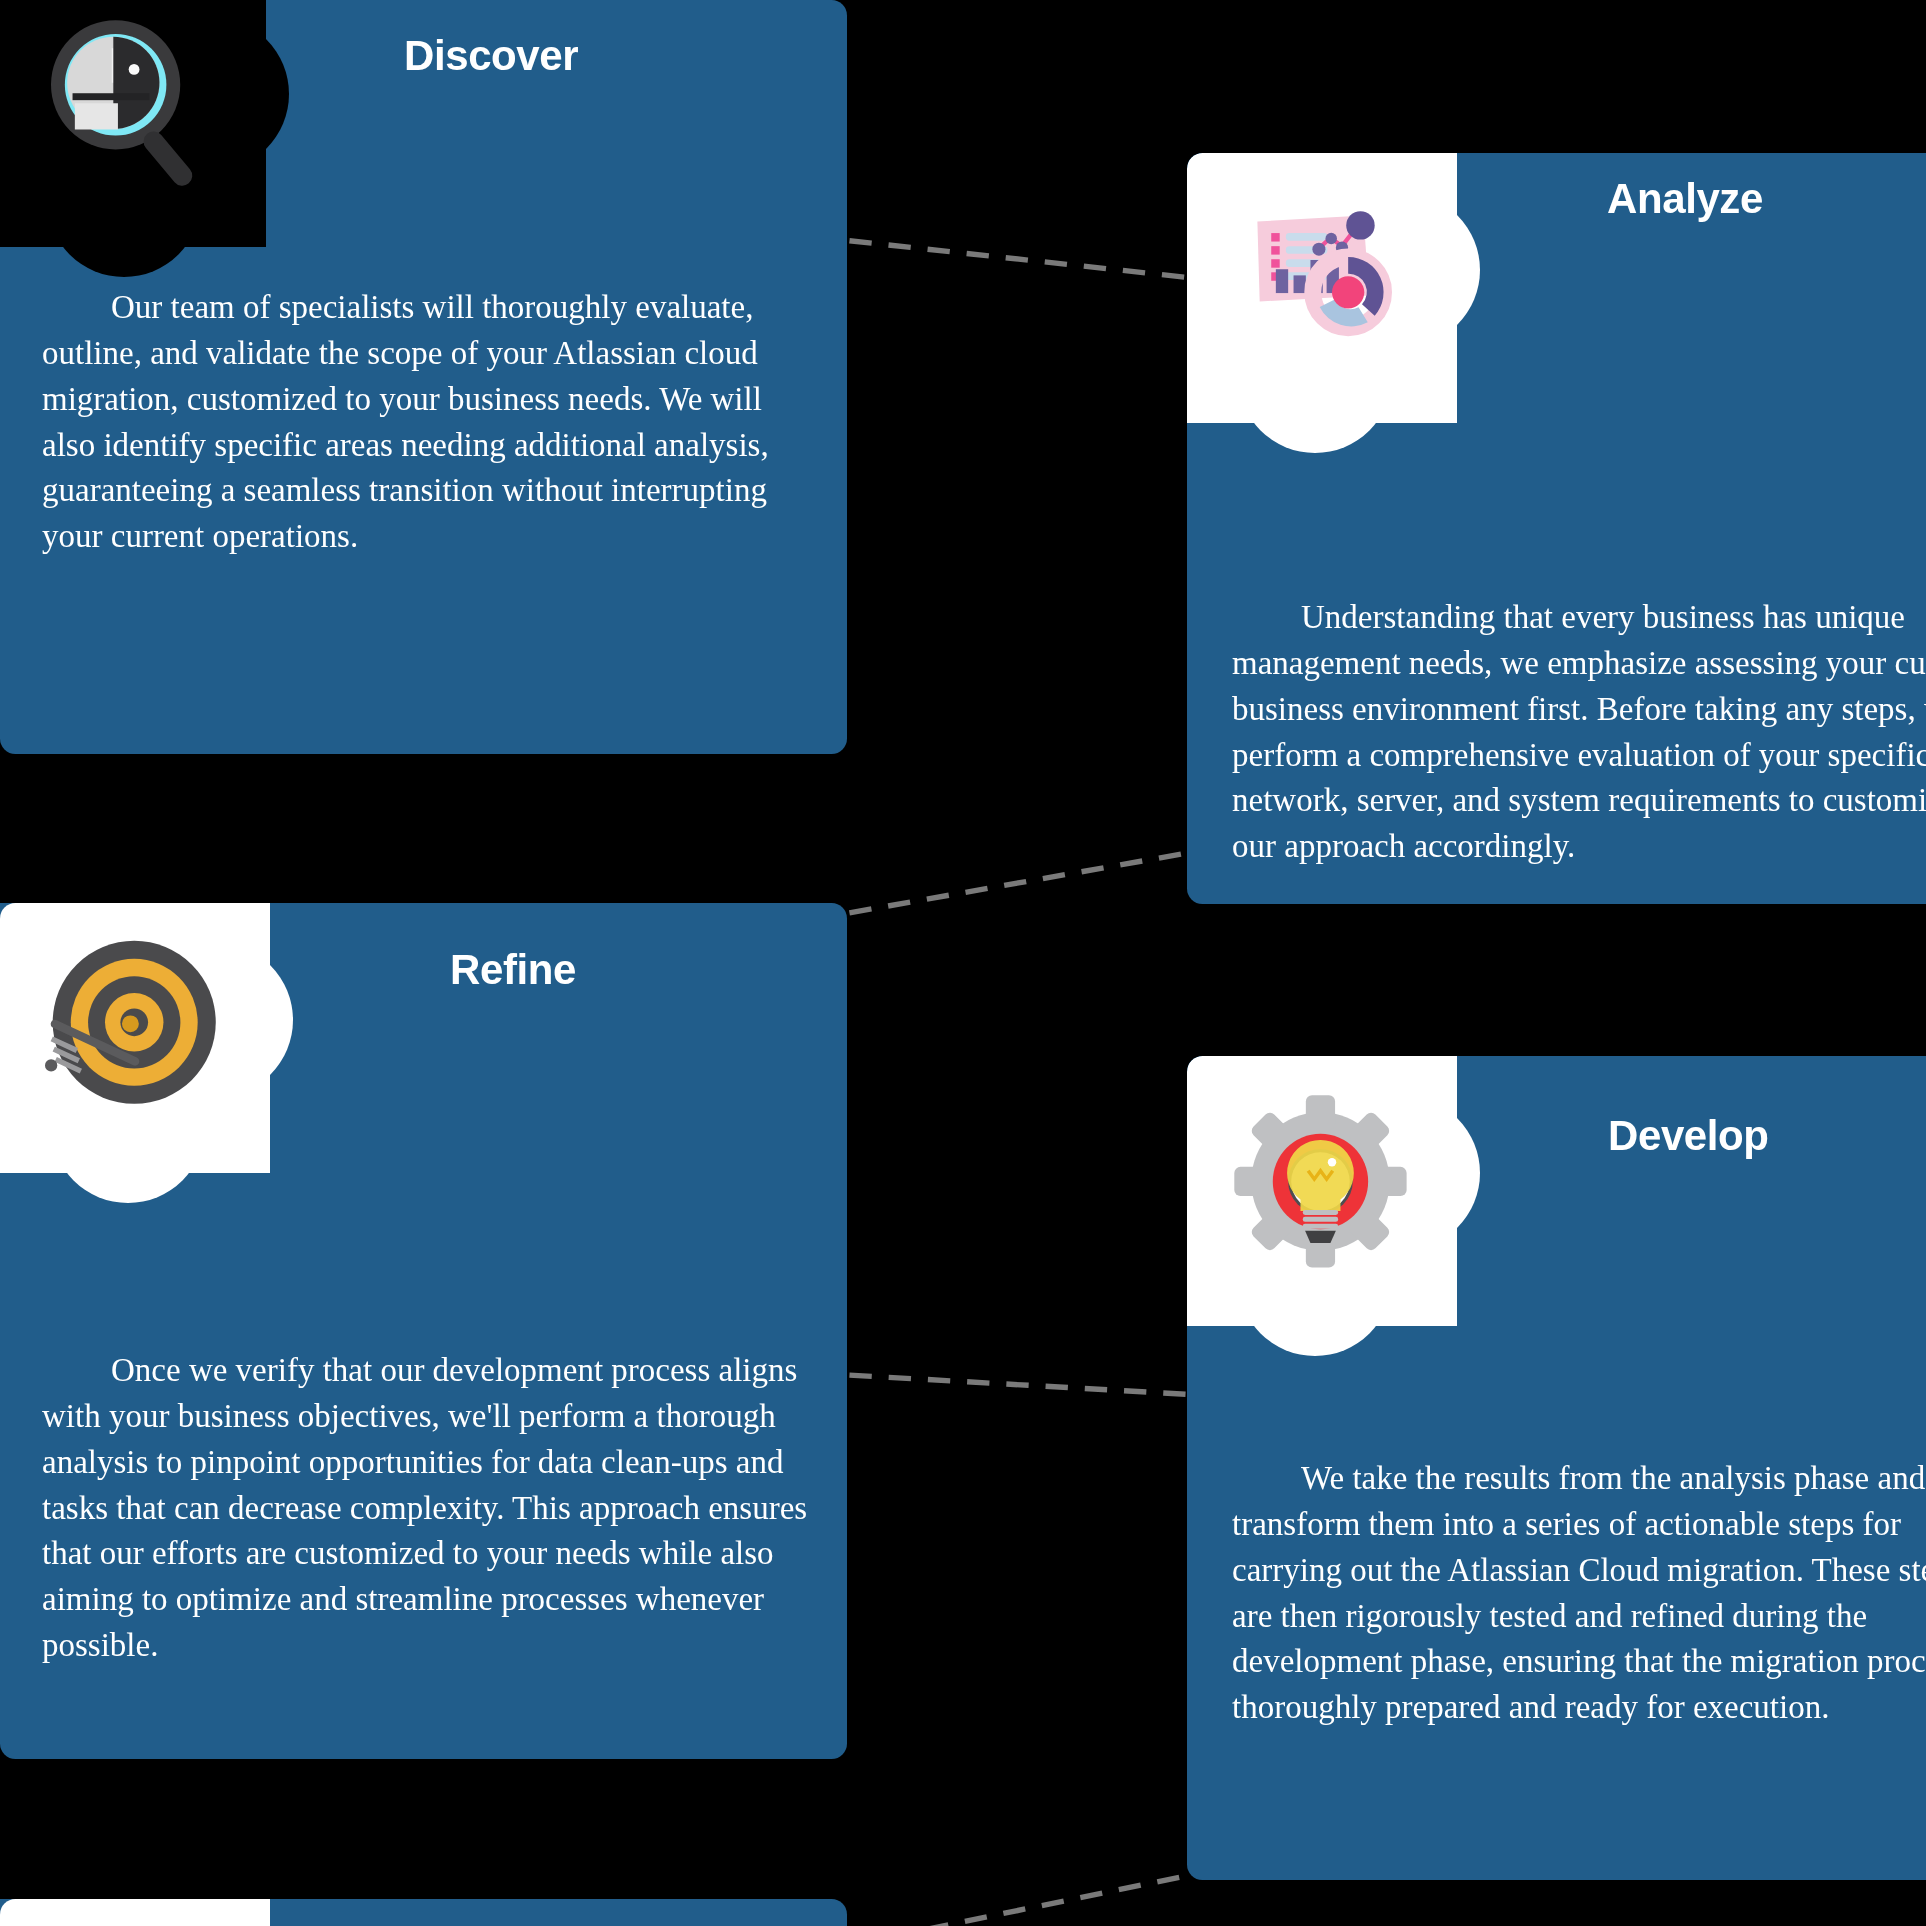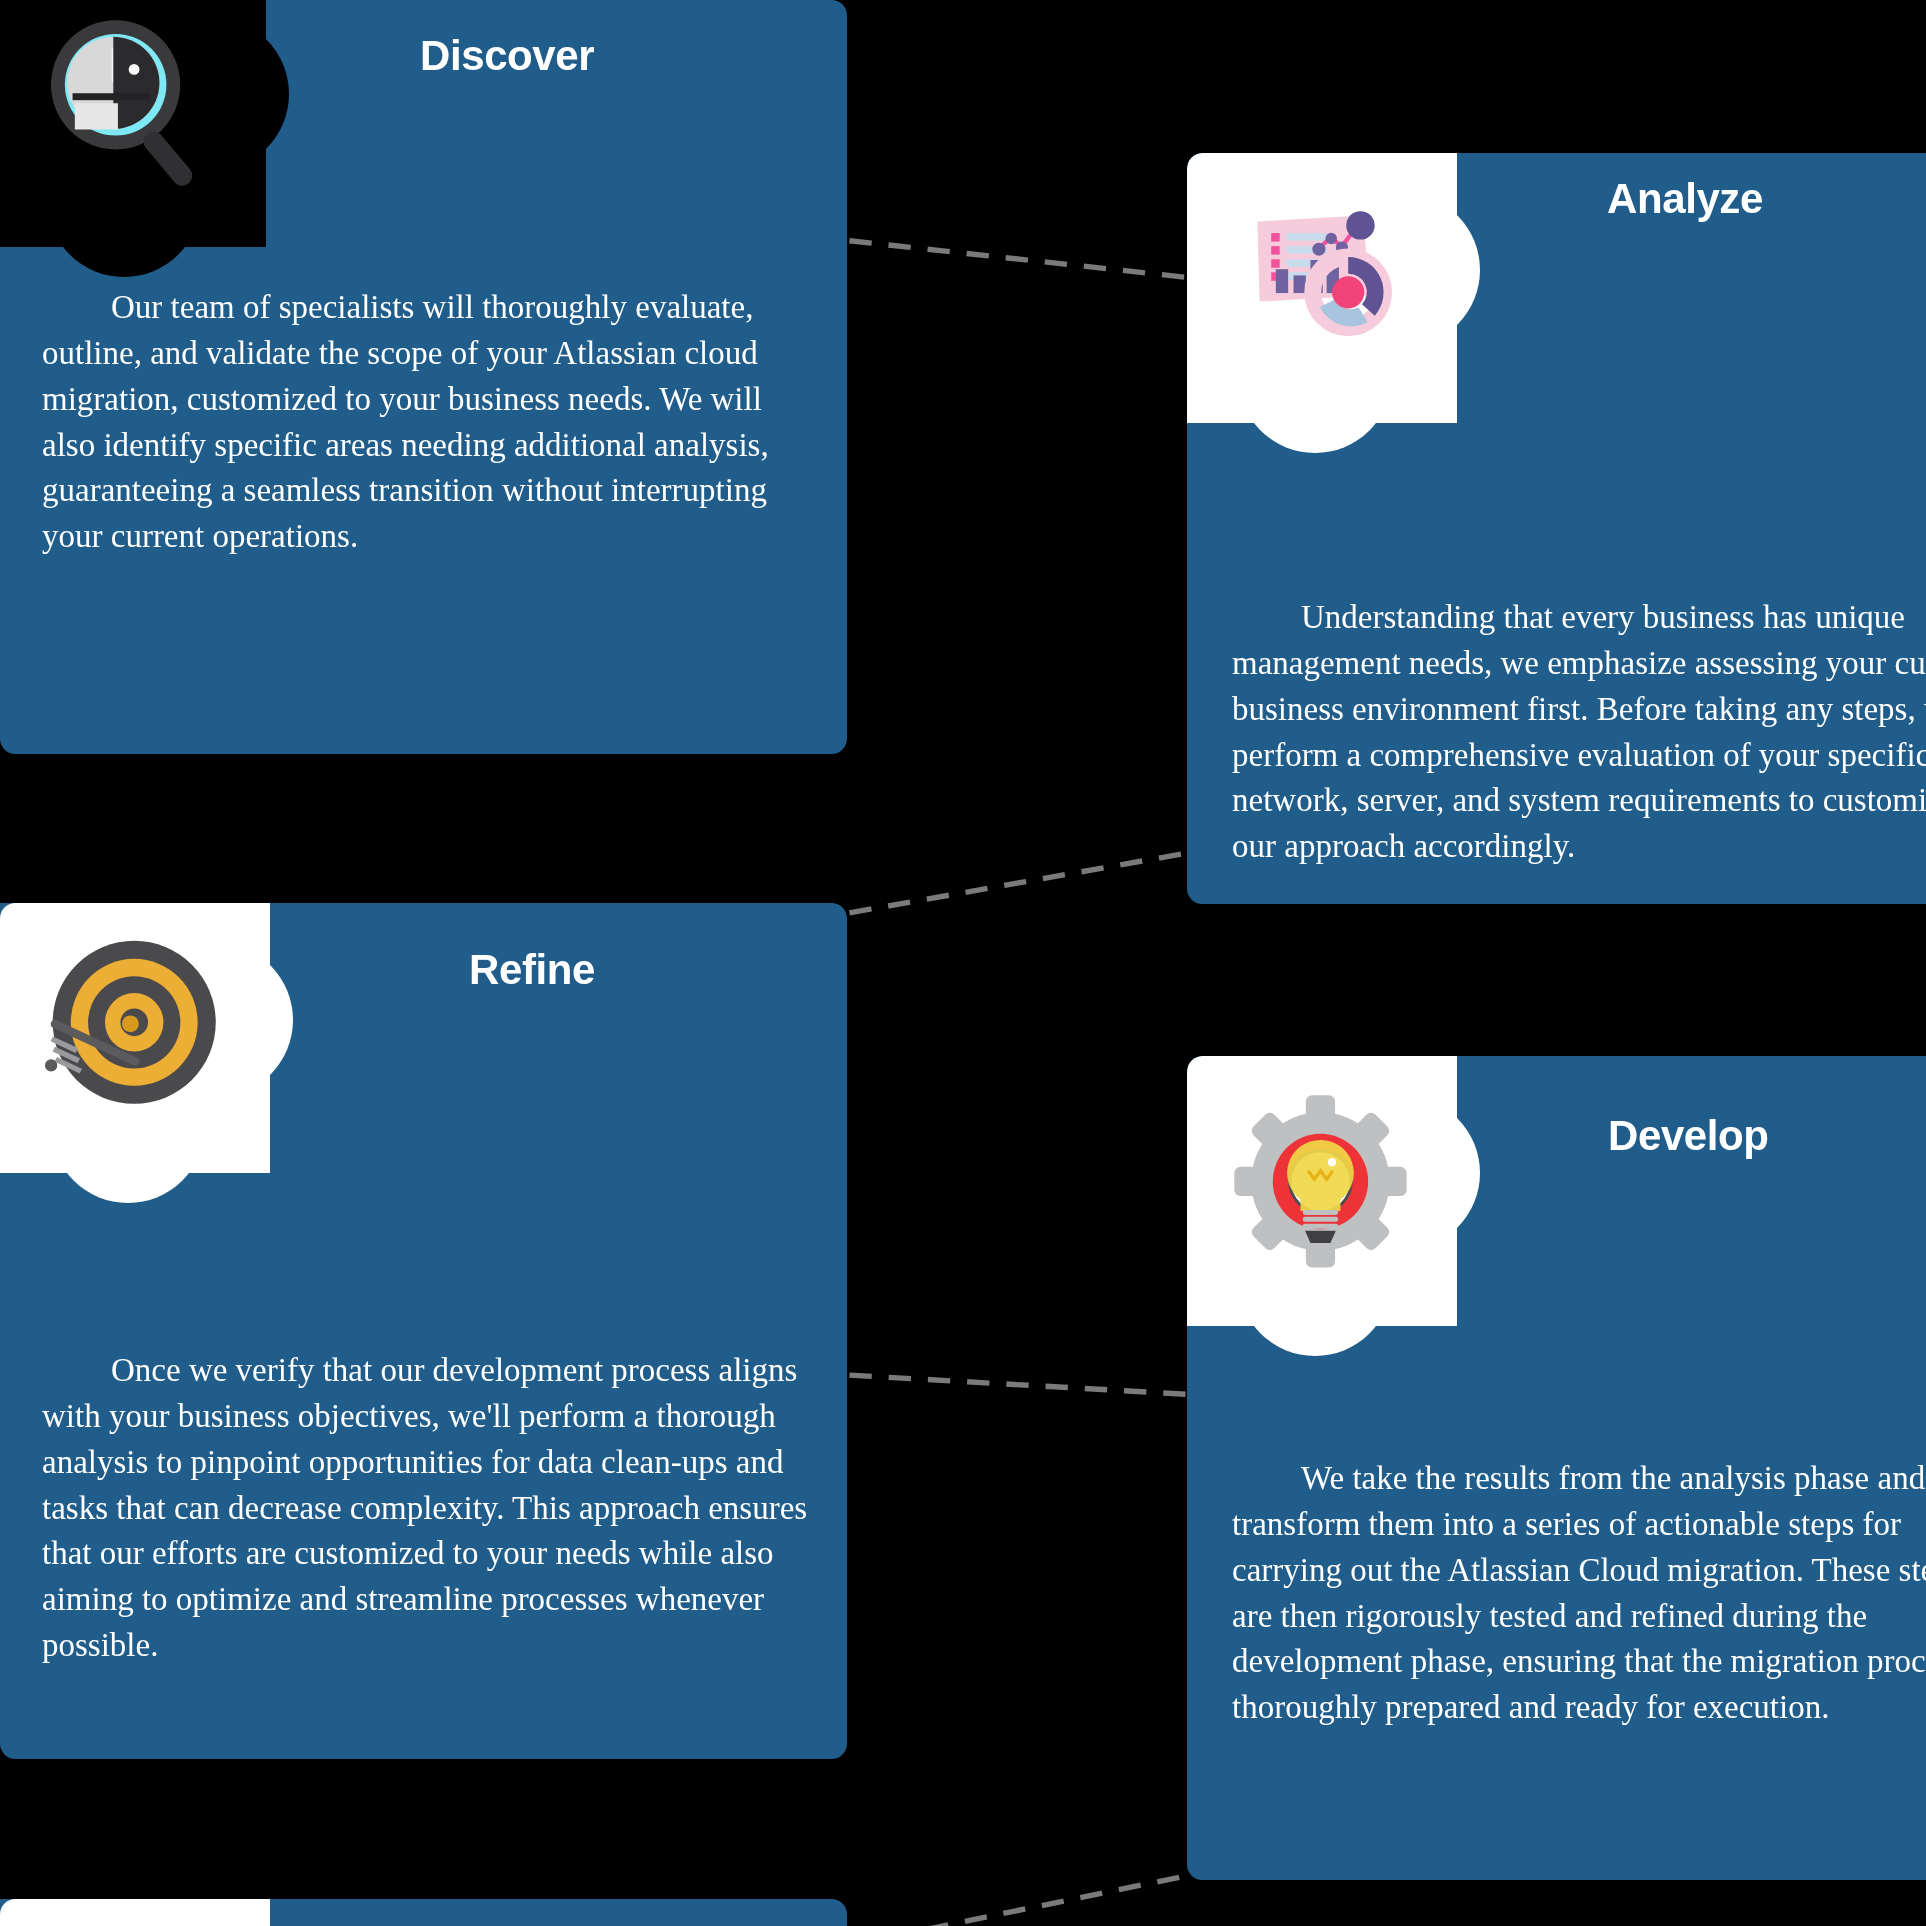--- a/index.html
+++ b/index.html
@@ -94,23 +94,23 @@
     font-family: Liberation Serif, serif;
   }
 
   
   #card-discover  { left: 0px;    top: 0px;    width: 847px; height: 754px; border-top-left-radius: 0; }
   #card-analyze   { left: 1187px; top: 153px;  width: 847px; height: 751px; }
   #card-refine    { left: 0px;    top: 903px; width: 847px; height: 856px; border-top-left-radius: 0;}
   #card-develop   { left: 1187px; top: 1056px; width: 847px; height: 824px; }
   #card-test      { left: 0px;    top: 1899px; width: 847px; height: 775px; border-top-left-radius: 0;}
 
-  #card-discover  .card-title { left: 420px; top: 32px; }
+  #card-discover  .card-title { left: 404px; top: 32px; }
   #card-analyze   .card-title { left: 420px; top: 22px; }
-  #card-refine    .card-title { left: 450px; top: 43px; margin-left: 19px; }
+  #card-refine    .card-title { left: 450px; top: 43px; }
   #card-develop   .card-title { left: 421px; top: 56px; }
 
   #card-discover  .card-body { left: 42px; top: 285px;  width: 778px; }
   #card-analyze   .card-body { left: 45px; top: 442px; width: 767px; }
   #card-refine    .card-body { left: 42px; top: 445px; width: 774px; }
   #card-develop   .card-body { left: 45px; top: 400px; width: 770px; }
 
   
   #card-discover  .badge { left: -3.9px; top: -23px; }
   #card-analyze   .badge { left: 0px;   top: 0px; }

